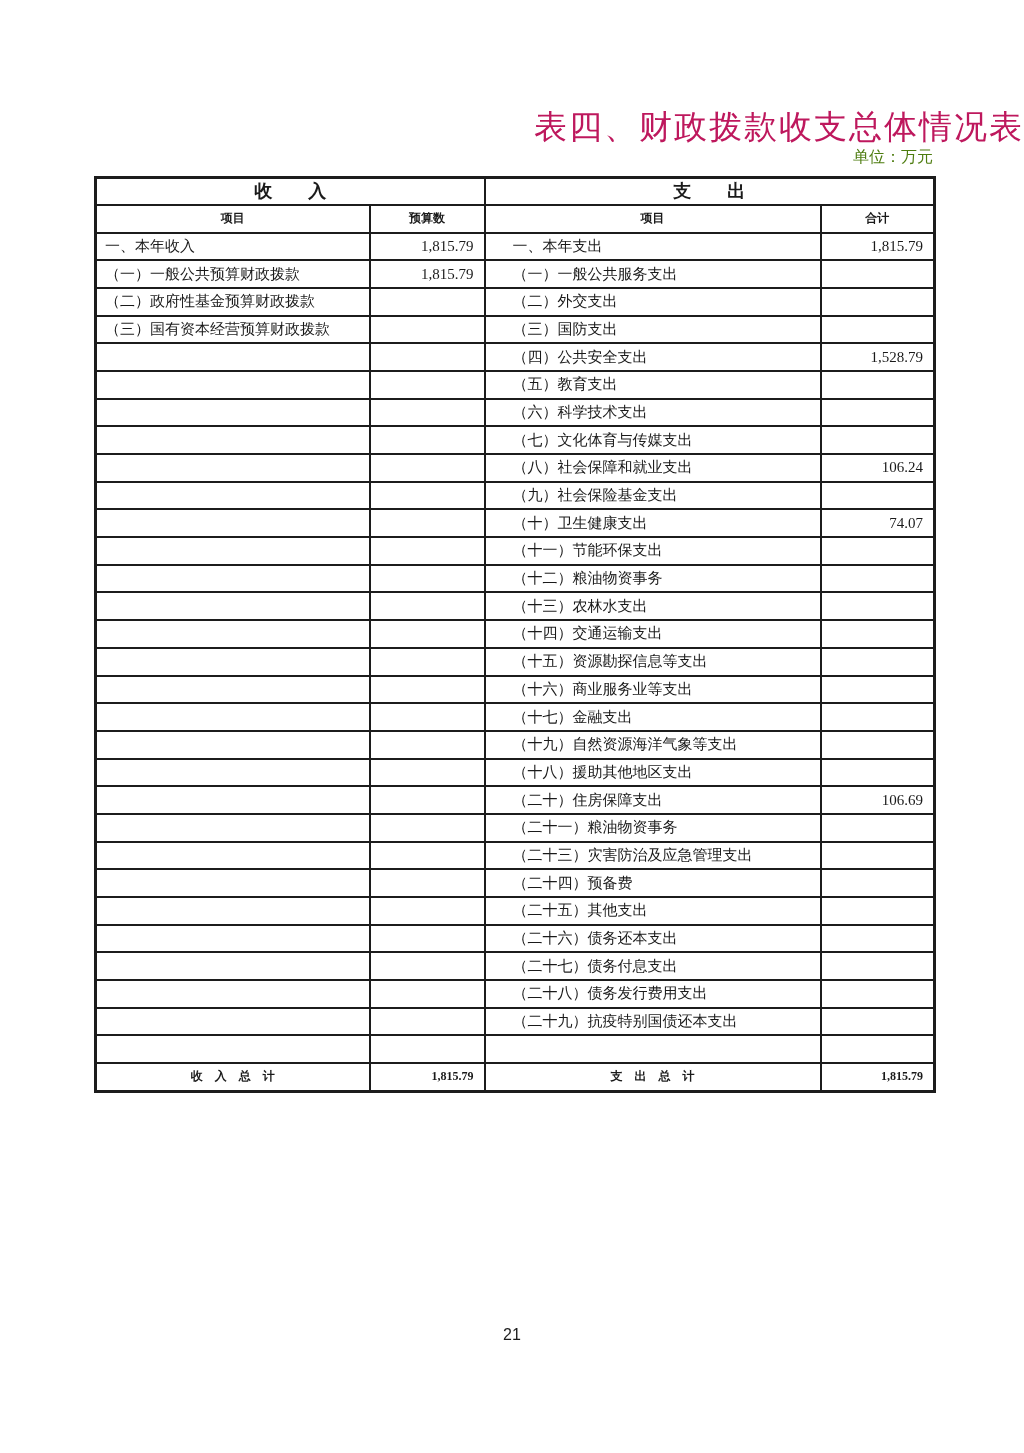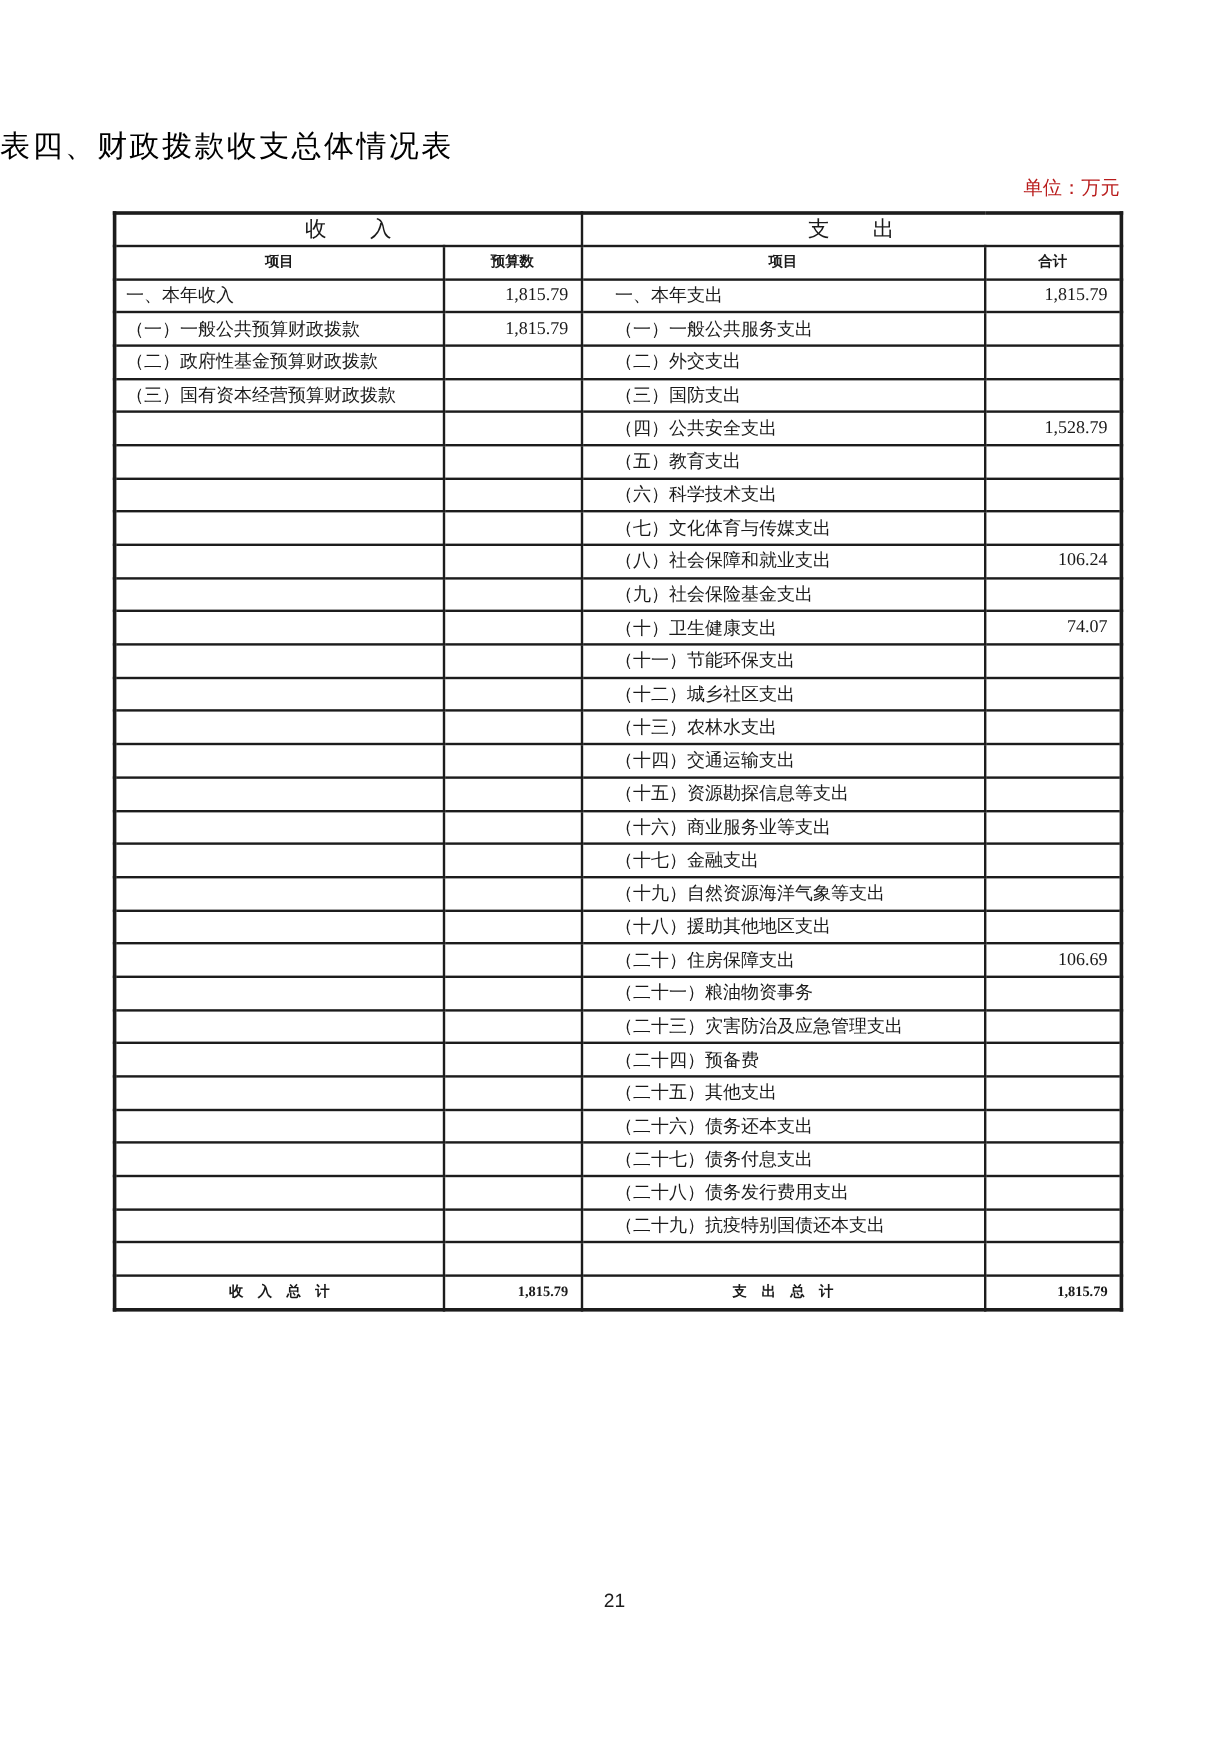--- a/index.html
+++ b/index.html
@@ -11,52 +11,52 @@
   }
   .page {
     position: relative;
     width: 1024px; height: 1453px;
     background: #ffffff;
     overflow: hidden;
   }
   .doc-title {
     position: absolute;
     top: 105px; left: 0; width: 100%;
-    text-align: left;
-    font-size: 25px;
+    text-align: right;
+    font-size: 33px;
     letter-spacing: 2px;
     font-weight: 500;
-    color: #000000;
+    color: #be185d;
   }
   .unit-label {
     position: absolute;
     top: 147px; right: 91px;
     font-size: 16px;
-    color: #b91c1c;
+    color: #4d7c0f;
   }
   table.budget-table {
     position: absolute;
     left: 94px; top: 176px;
     width: 839px;
     border-collapse: collapse;
     table-layout: fixed;
     border: 3px solid #1c1c1c;
   }
   table.budget-table td {
     border: 2px solid #1c1c1c;
     overflow: hidden;
     white-space: nowrap;
     font-size: 15px;
     height: 27.7px;
     vertical-align: middle;
   }
   tr.section-header-row td {
     height: 27px;
     text-align: center;
-    font-weight: normal;
+    font-weight: bold;
     font-size: 18px;
   }
   tr.column-header-row td {
     height: 28px;
     text-align: center;
     font-weight: bold;
     font-size: 12px;
   }
   td.item-cell   { text-align: left; padding-left: 8px; }
   td.item-right  { padding-left: 27px; }
@@ -173,21 +173,21 @@
         </tr>
         <tr>
           <td class="item-cell"></td>
           <td class="value-cell"></td>
           <td class="item-cell item-right">（十一）节能环保支出</td>
           <td class="value-cell"></td>
         </tr>
         <tr>
           <td class="item-cell"></td>
           <td class="value-cell"></td>
-          <td class="item-cell item-right">（十二）城乡社区支出</td>
+          <td class="item-cell item-right">（十二）粮油物资事务</td>
           <td class="value-cell"></td>
         </tr>
         <tr>
           <td class="item-cell"></td>
           <td class="value-cell"></td>
           <td class="item-cell item-right">（十三）农林水支出</td>
           <td class="value-cell"></td>
         </tr>
         <tr>
           <td class="item-cell"></td>

